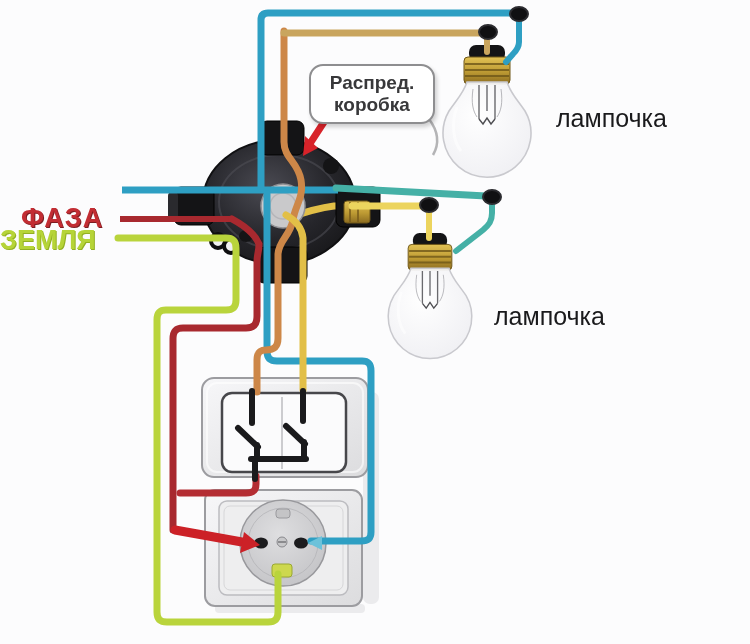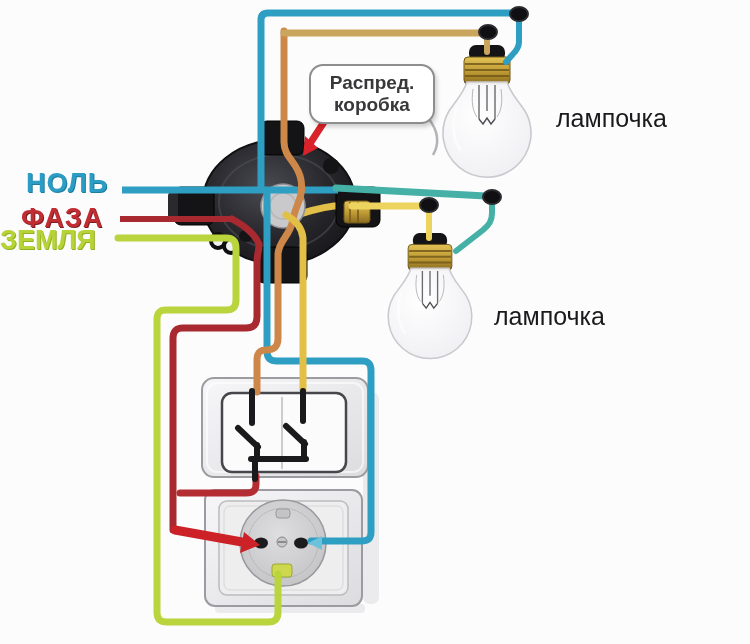--- a/index.html
+++ b/index.html
@@ -149,21 +149,20 @@
 
   <ellipse cx="519" cy="14" rx="9" ry="7" fill="#101012" stroke="#2c2c30" stroke-width="2"></ellipse>
   <ellipse cx="488" cy="32" rx="9" ry="7" fill="#101012" stroke="#2c2c30" stroke-width="2"></ellipse>
   <ellipse cx="492" cy="197" rx="9" ry="7" fill="#101012" stroke="#2c2c30" stroke-width="2"></ellipse>
   <ellipse cx="429" cy="205" rx="9" ry="7" fill="#101012" stroke="#2c2c30" stroke-width="2"></ellipse>
 
   <path d="M324,122 L311,142" fill="none" stroke-width="7" stroke-linecap="round" stroke="#d8232a"></path>
   <polygon points="303,156 318,148 305,136" fill="#d8232a"></polygon>
 </svg>
 
-<div class="lbl neutral">НОЛЬ</div>
 <div class="lbl phase">ФАЗА</div>
 <div class="lbl earth">ЗЕМЛЯ</div>
 
 <div class="bubble">
   <span>Распред.</span>
   <span>коробка</span>
 </div>
 
 <div class="lamp l1">лампочка</div>
 <div class="lamp l2">лампочка</div>

